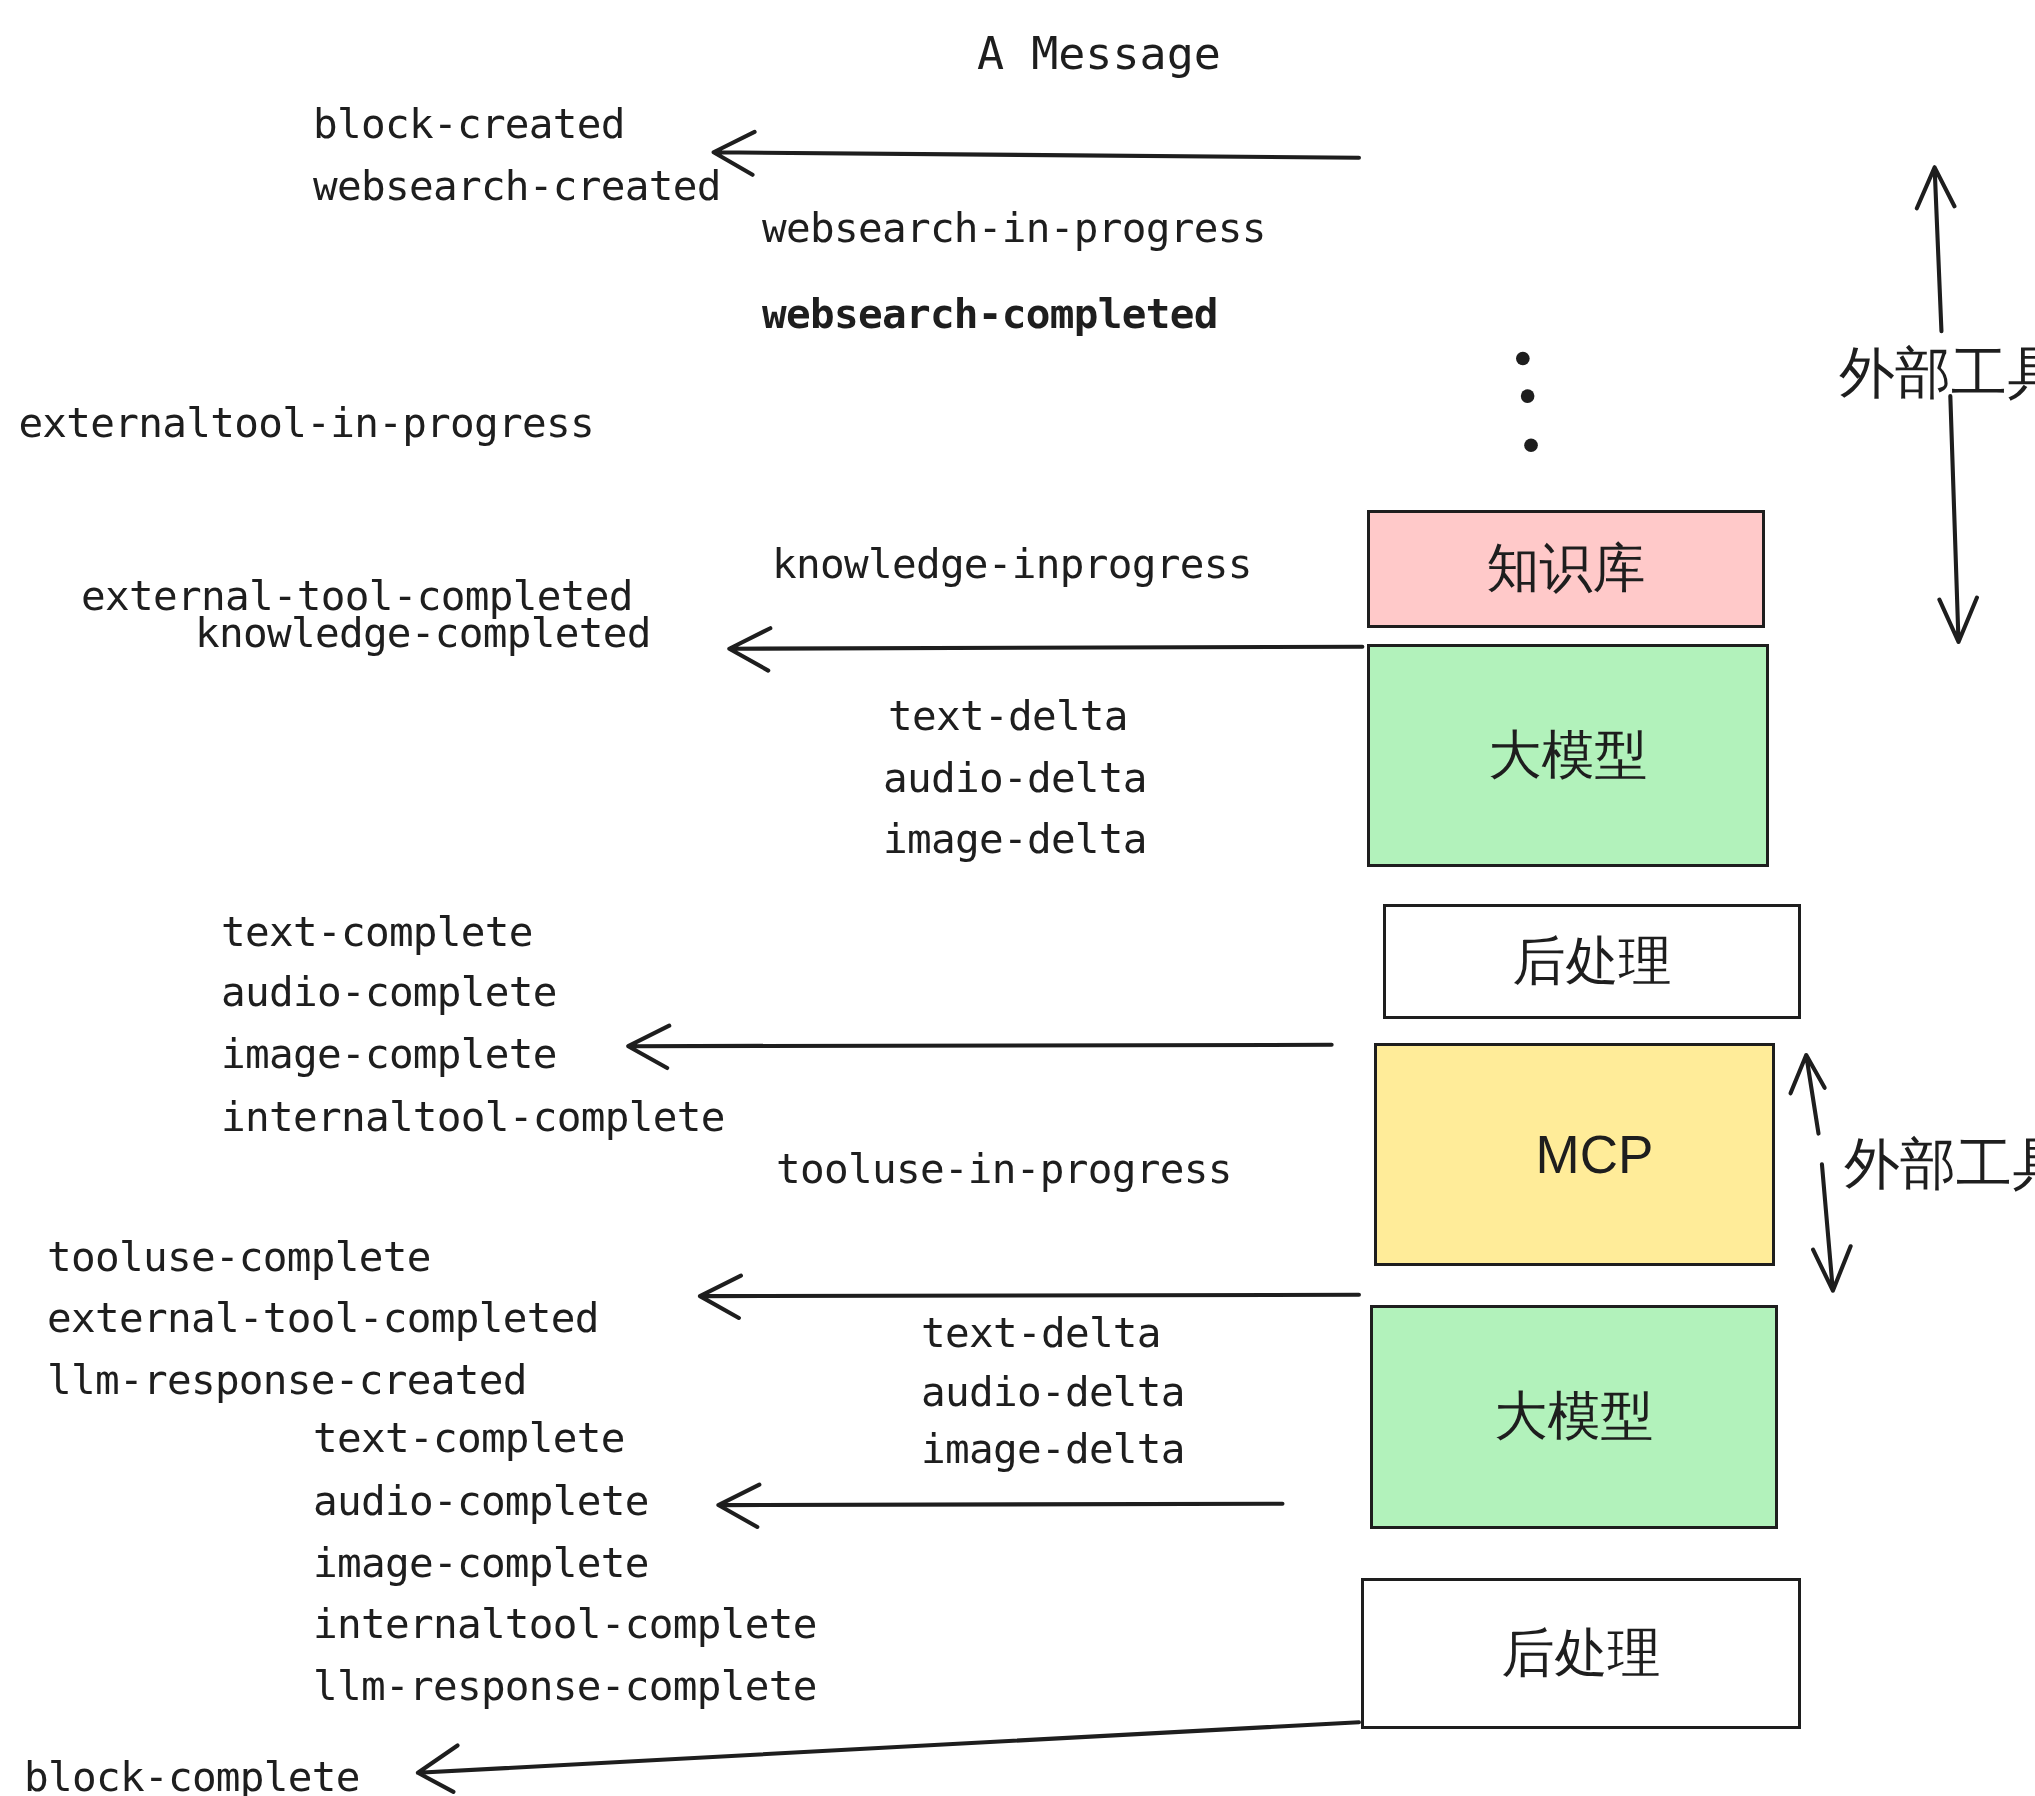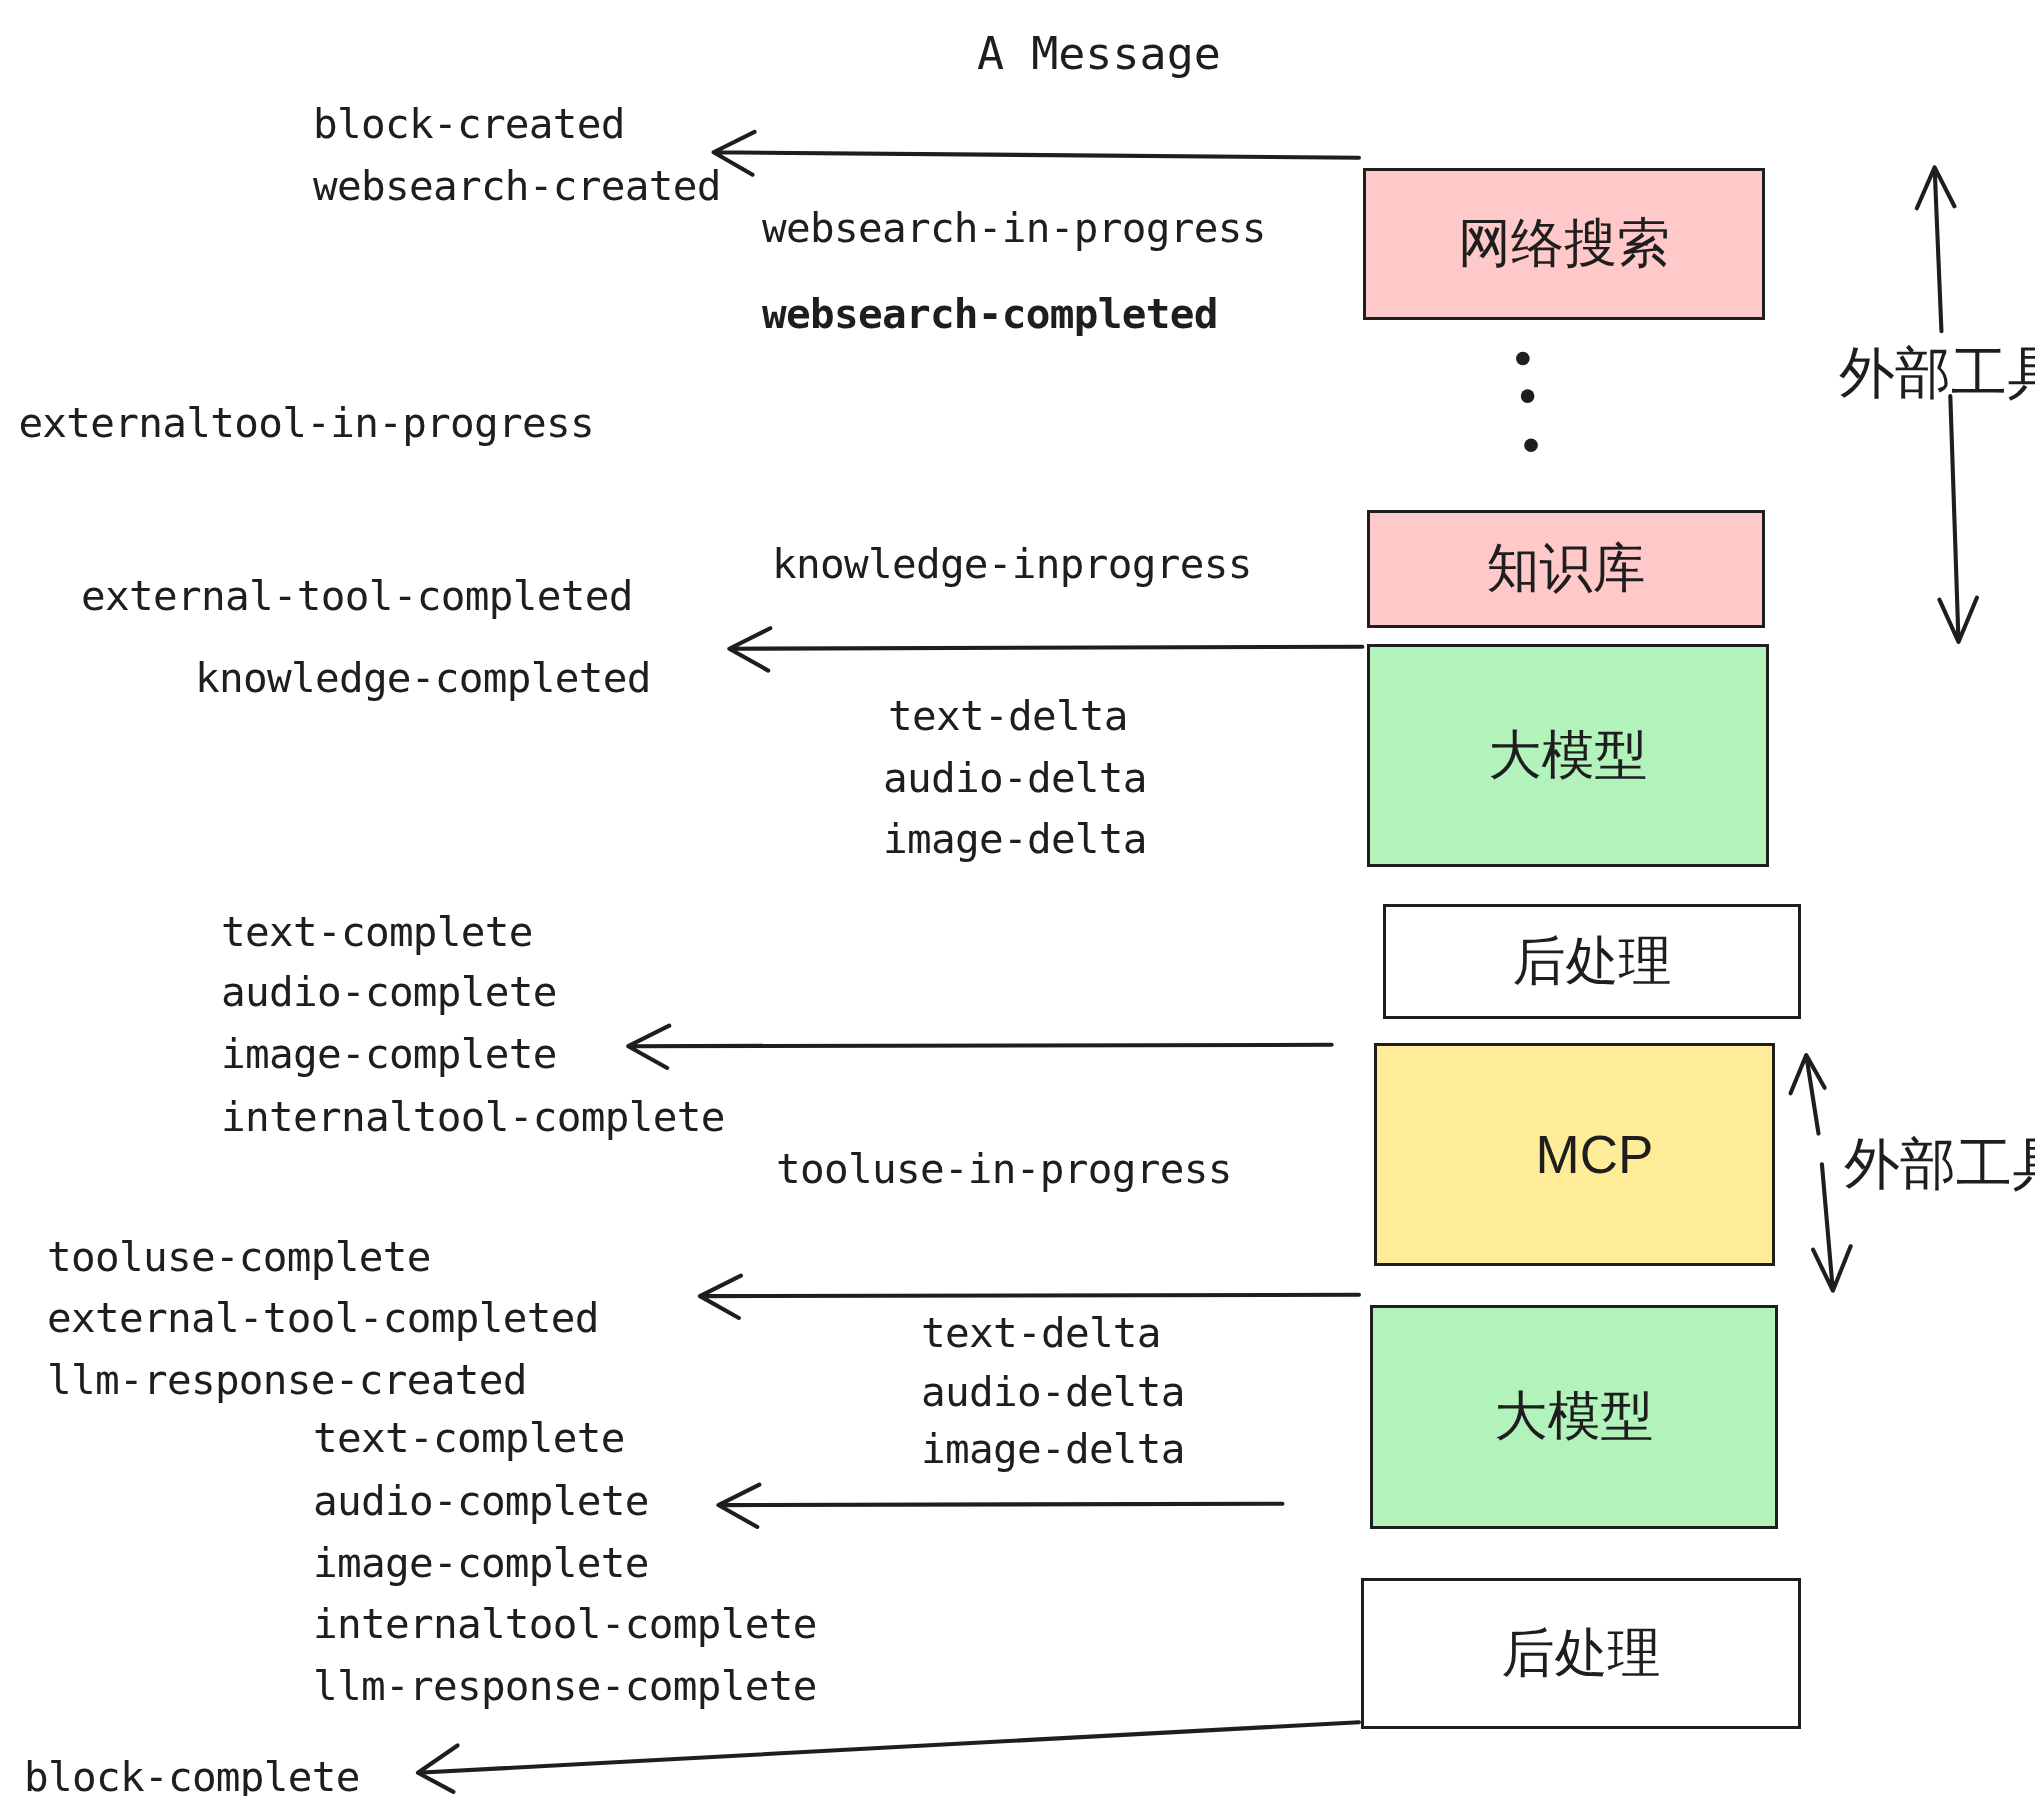--- a/index.html
+++ b/index.html
@@ -69,23 +69,20 @@
     <g>
       <path d="M2668 1705 L2684 1890 M2655 1830 L2684 1890 L2710 1825"></path>
     </g>
     <g>
       <circle cx="2230" cy="525" r="10"></circle>
       <circle cx="2237" cy="580" r="10"></circle>
       <circle cx="2242" cy="652" r="10"></circle>
     </g>
   </svg>
 
-  <div class="box pink" style="left:1363px;top:168px;width:402px;height:152px;">
-    <span class="lbl">网络搜索</span>
-  </div>
   <div class="box pink" style="left:1367px;top:510px;width:398px;height:118px;">
     <span class="lbl">知识库</span>
   </div>
   <div class="box green" style="left:1367px;top:644px;width:402px;height:223px;">
     <span class="lbl">大模型</span>
   </div>
   <div class="box white" style="left:1383px;top:904px;width:418px;height:115px;">
     <span class="lbl">后处理</span>
   </div>
   <div class="box yellow mono" style="left:1374px;top:1043px;width:401px;height:223px;">
@@ -98,21 +95,21 @@
     <span class="lbl">后处理</span>
   </div>
 
   <div class="ev" style="left:313px;top:100px;">block-created</div>
   <div class="ev" style="left:313px;top:162px;">websearch-created</div>
   <div class="ev" style="left:762px;top:204px;">websearch-in-progress</div>
   <div class="ev" style="left:762px;top:290px;font-weight:bold;">websearch-completed</div>
   <div class="ev" style="left:18.4px;top:399px;">externaltool-in-progress</div>
   <div class="ev" style="left:772px;top:540px;">knowledge-inprogress</div>
   <div class="ev" style="left:81px;top:572px;">external-tool-completed</div>
-  <div class="ev" style="left:195px;top:654px;">knowledge-completed</div>
+  <div class="ev" style="left:195px;top:609px;">knowledge-completed</div>
   <div class="ev" style="left:888px;top:692px;">text-delta</div>
   <div class="ev" style="left:883px;top:754px;">audio-delta</div>
   <div class="ev" style="left:883px;top:815px;">image-delta</div>
   <div class="ev" style="left:221px;top:908px;">text-complete</div>
   <div class="ev" style="left:221px;top:968px;">audio-complete</div>
   <div class="ev" style="left:221px;top:1030px;">image-complete</div>
   <div class="ev" style="left:221px;top:1093px;">internaltool-complete</div>
   <div class="ev" style="left:776px;top:1145px;">tooluse-in-progress</div>
   <div class="ev" style="left:47px;top:1233px;">tooluse-complete</div>
   <div class="ev" style="left:47px;top:1294px;">external-tool-completed</div>

